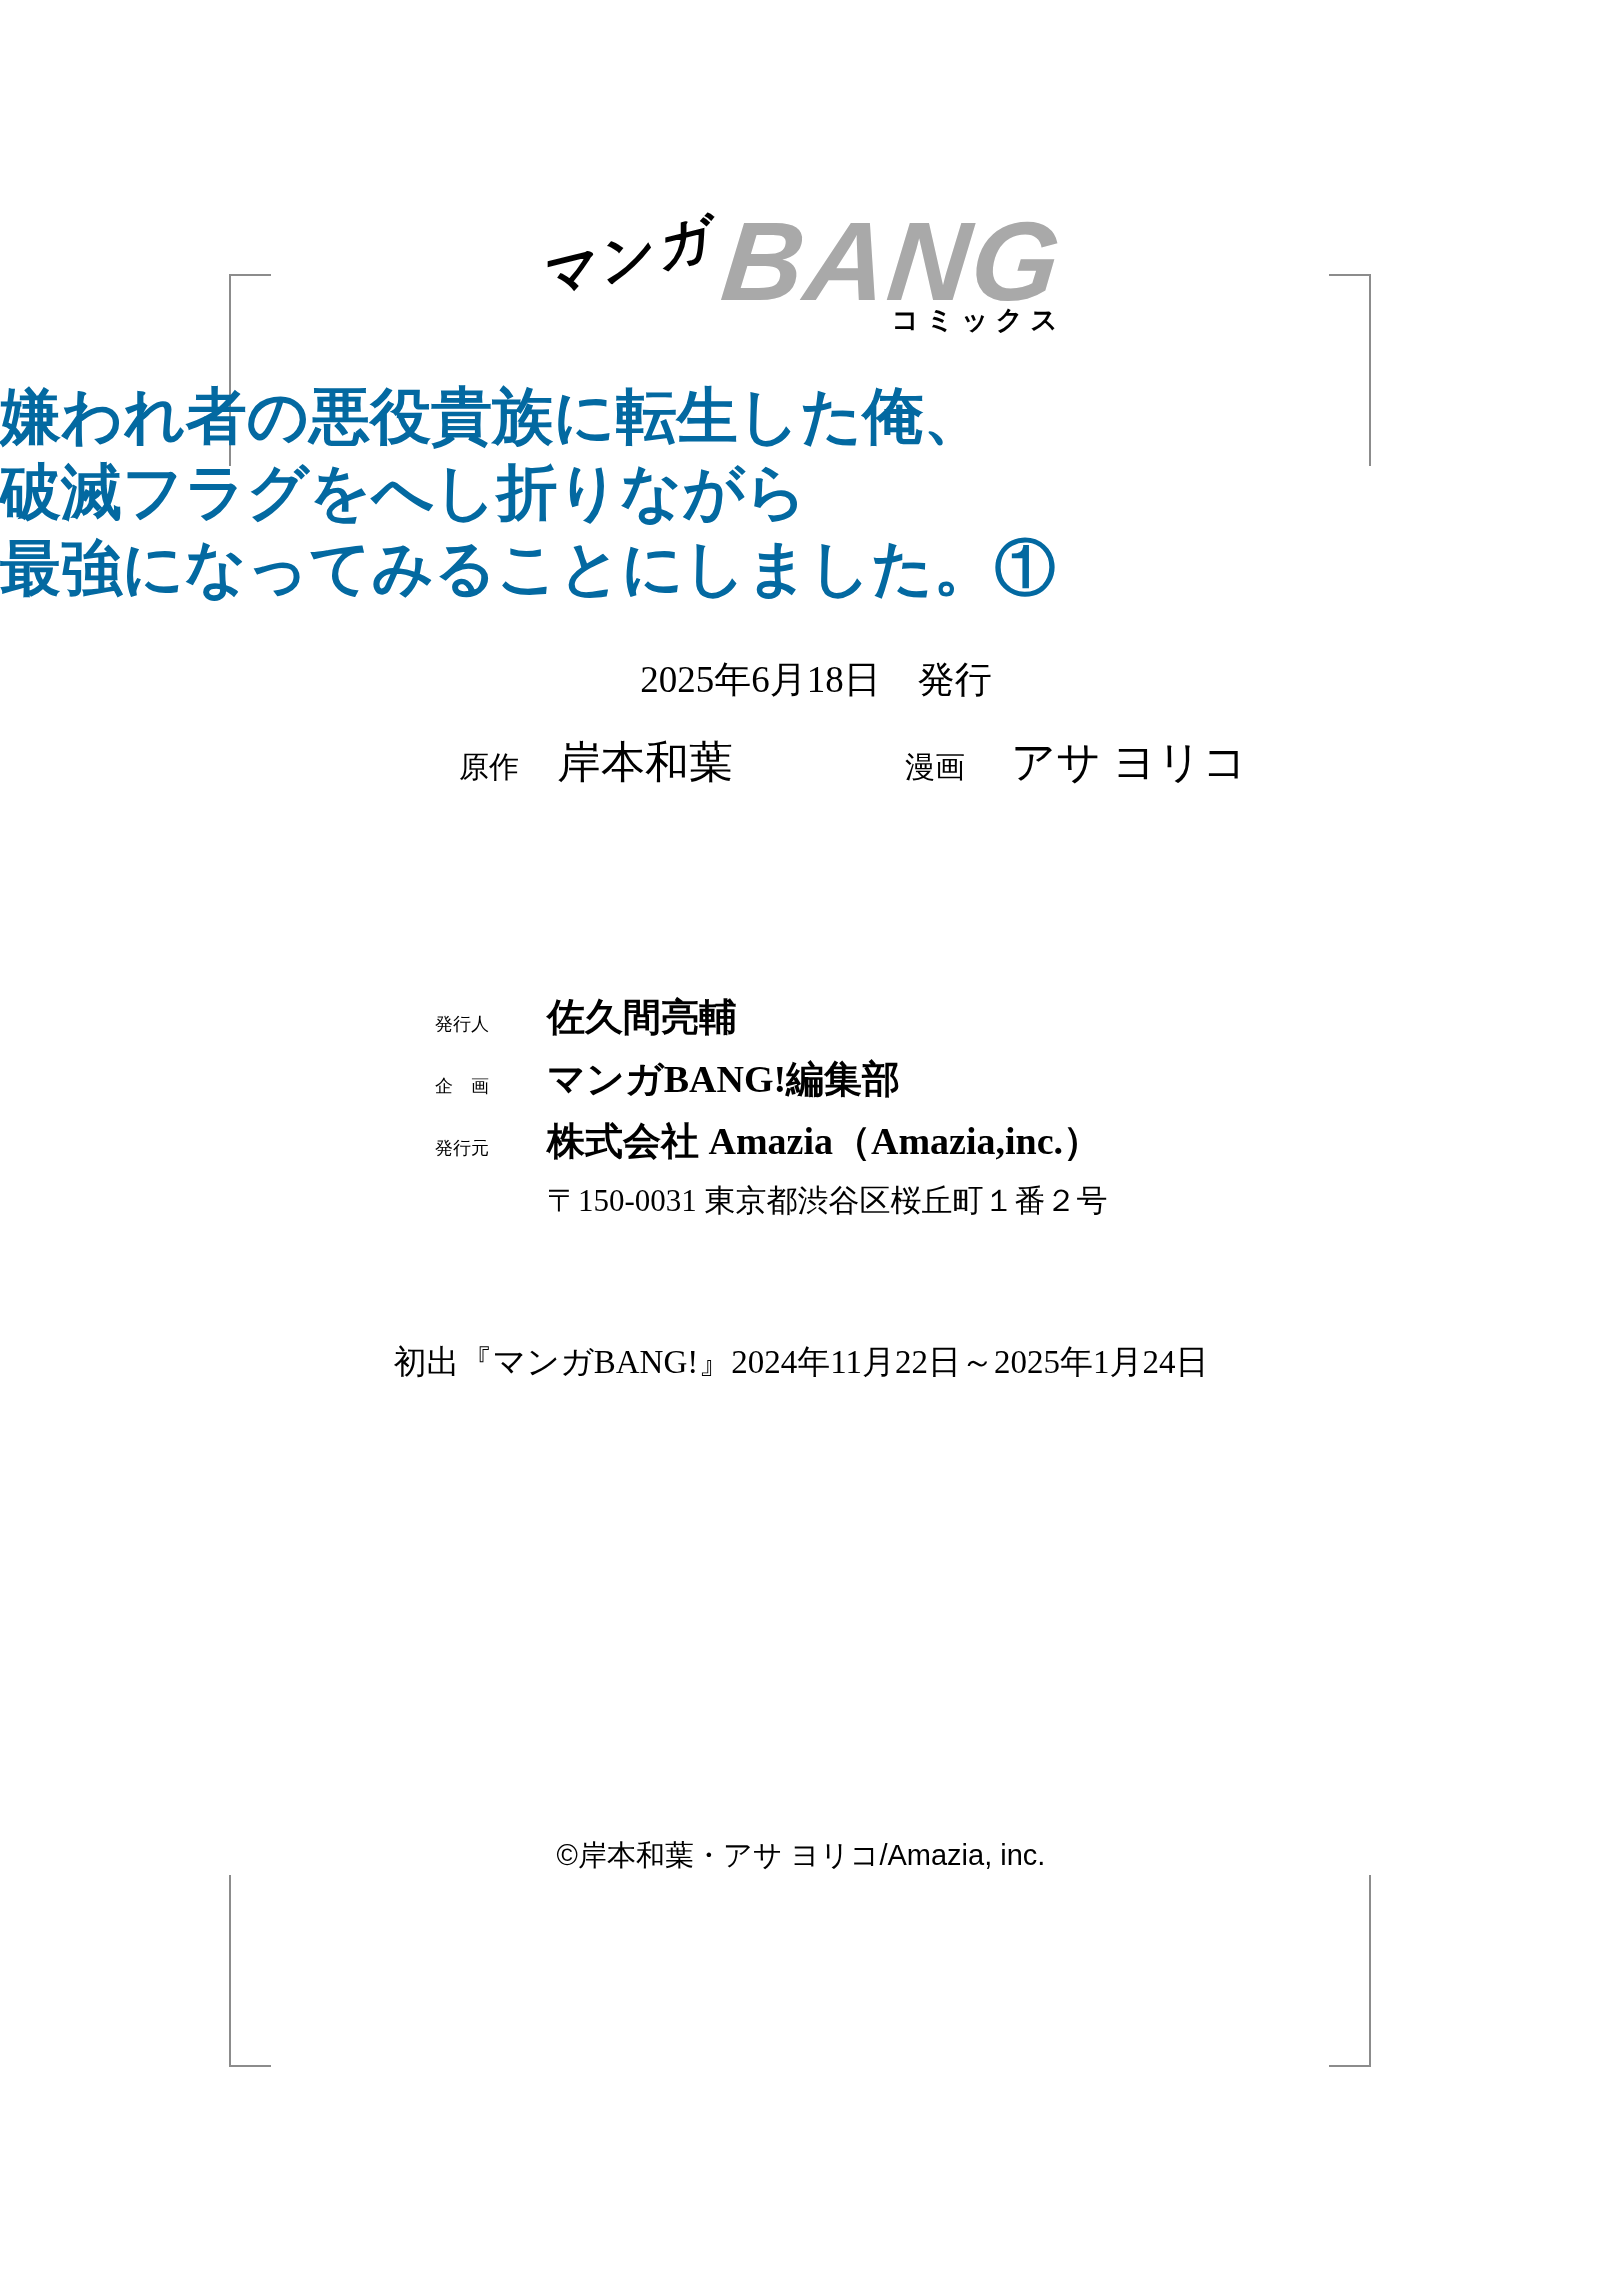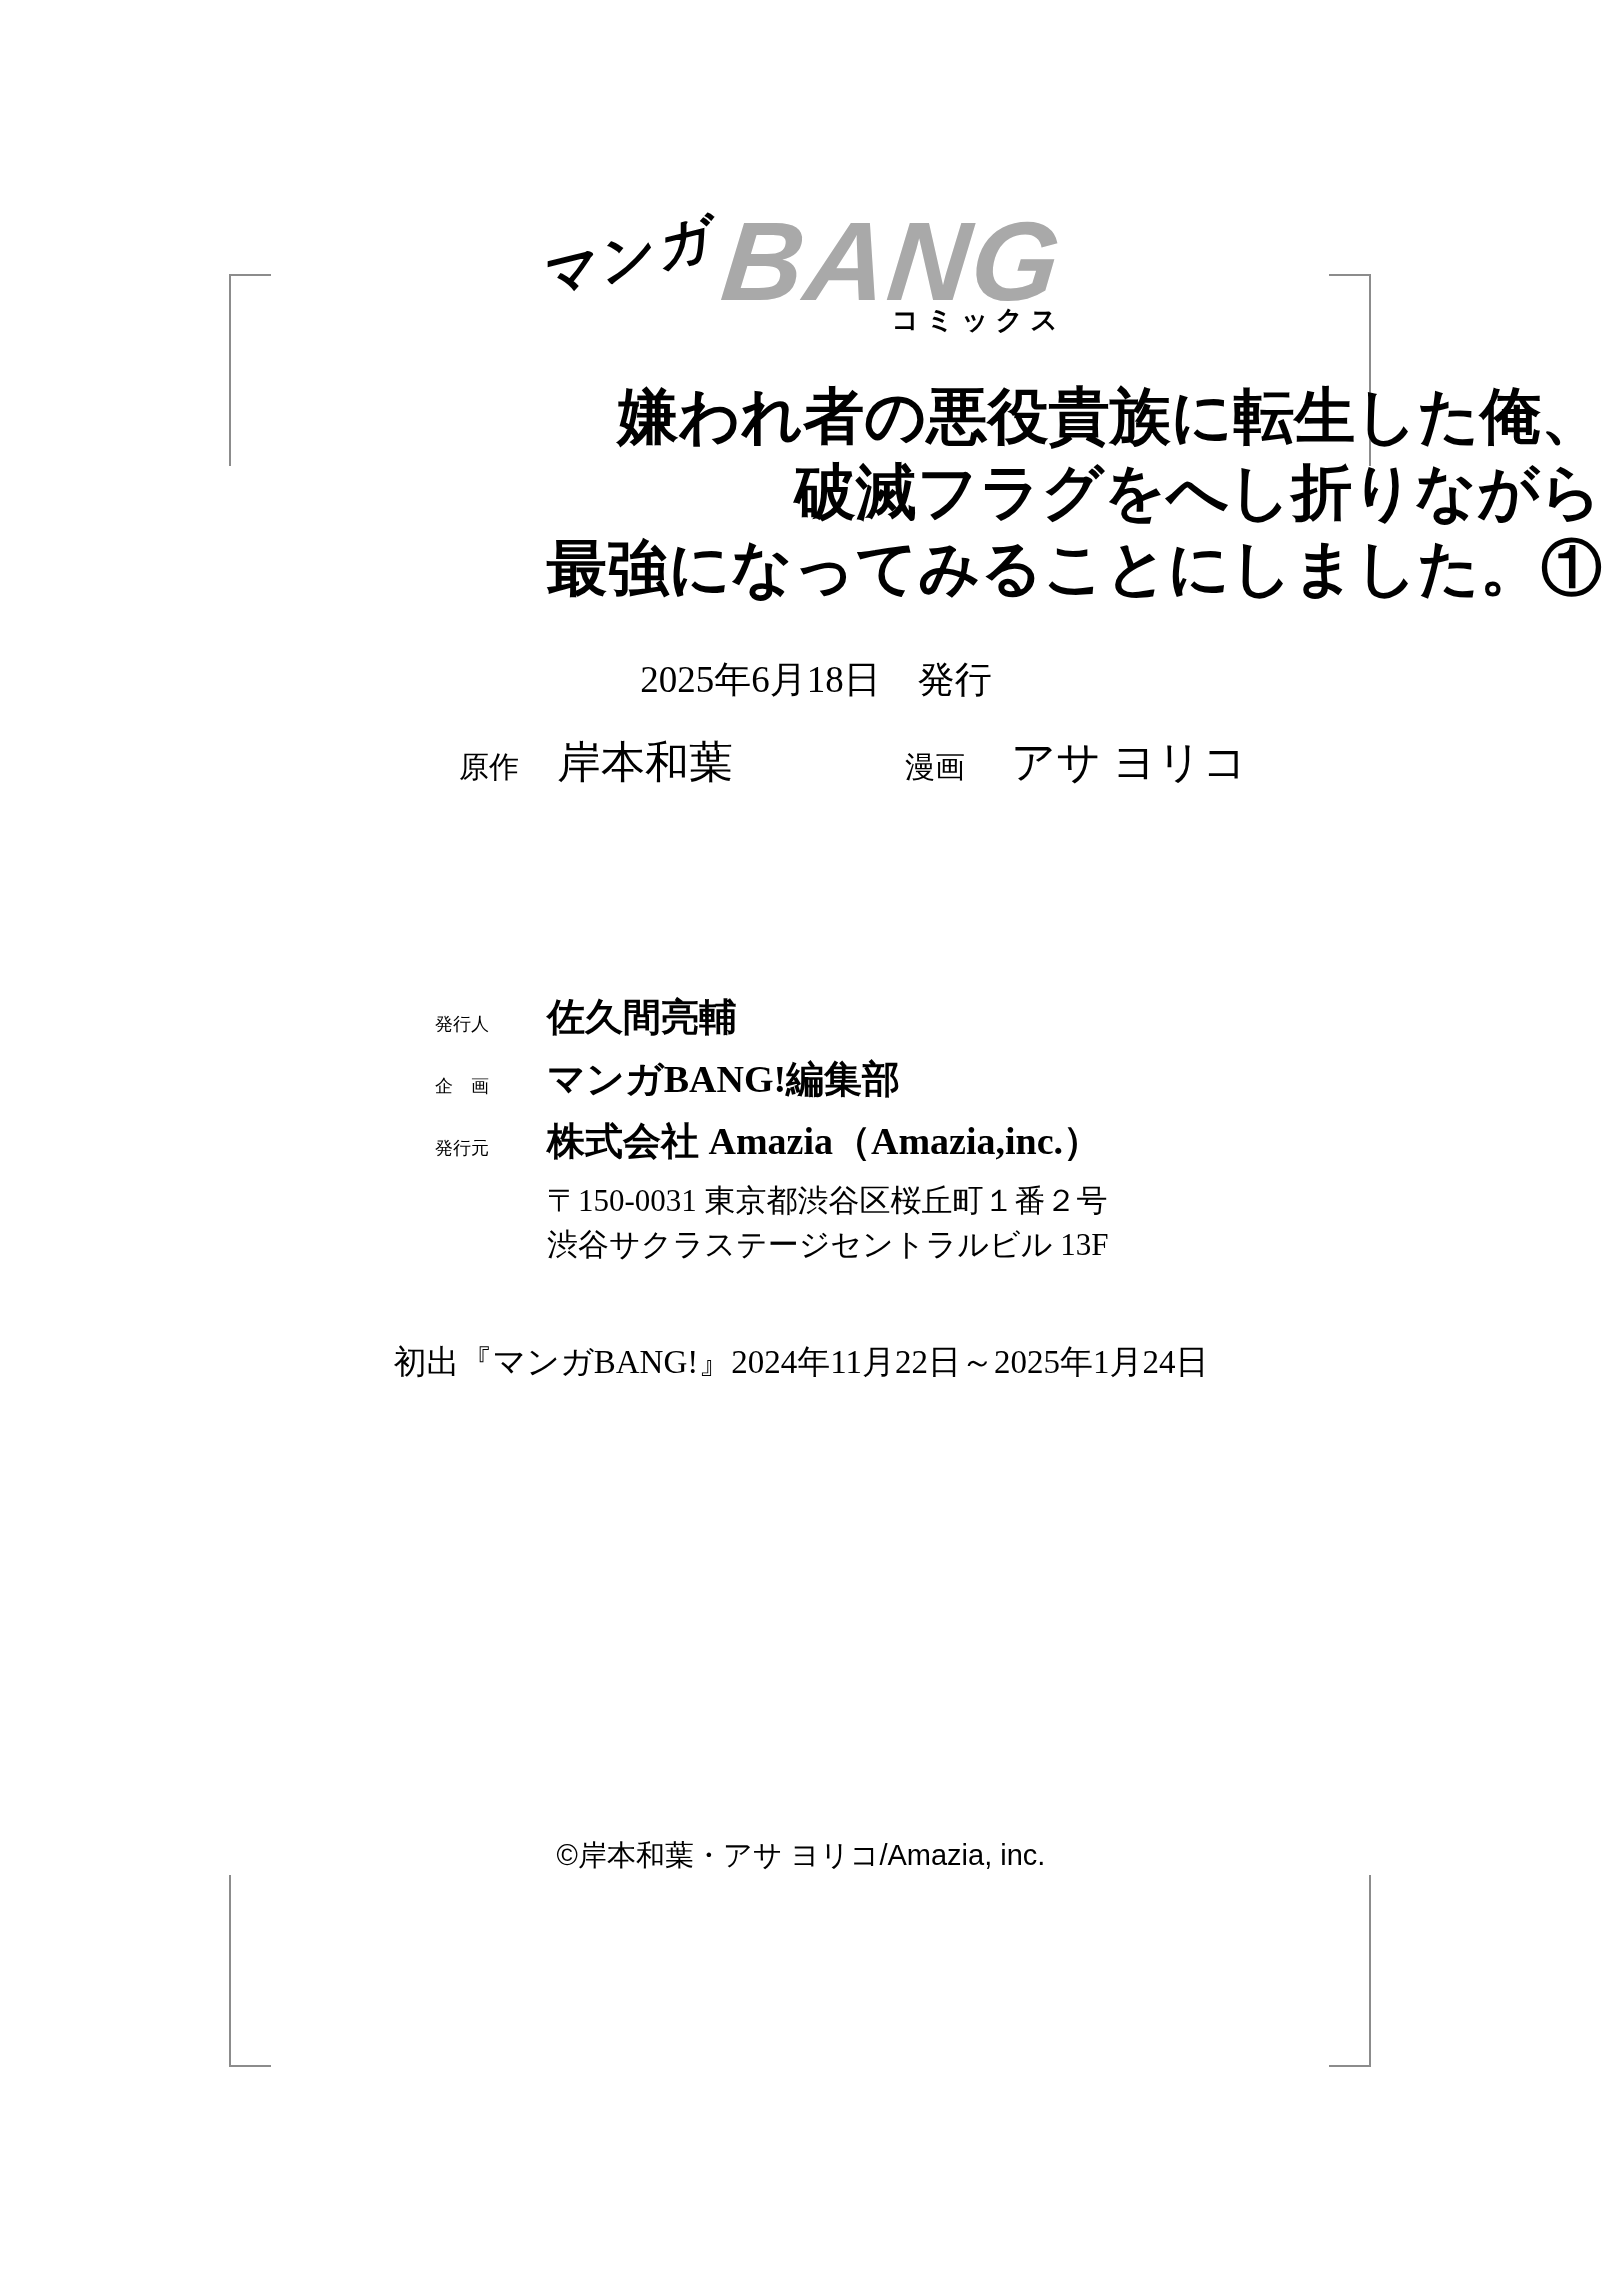--- a/index.html
+++ b/index.html
@@ -41,27 +41,27 @@
   .logo-comics{
     position:absolute;right:-4px;bottom:-30px;
     font-family:"Liberation Sans", sans-serif;
     font-size:27px;font-weight:900;letter-spacing:7px;
     font-style:normal;
   }
 
   
   .book-title{
     position:absolute;top:378px;left:0;width:100%;
-    text-align:right;
+    text-align:left;
     font-family:"Liberation Sans", sans-serif;
     font-weight:900;
     font-size:61px;
     line-height:76px;
     letter-spacing:0px;
-    color:#000000;
+    color:#0369a1;
   }
 
   
   .pub-date{
     position:absolute;top:655px;left:0;width:100%;
     text-align:center;
     font-size:37px;
     padding-left:30px;box-sizing:border-box;
   }
 
@@ -155,20 +155,19 @@
   </div>
   <div class="staff-row row-planning">
     <span class="staff-label">企　画</span>
     <span class="staff-value">マンガBANG!編集部</span>
   </div>
   <div class="staff-row row-publisher">
     <span class="staff-label">発行元</span>
     <span class="staff-value">株式会社 Amazia（Amazia,inc.）</span>
   </div>
   <div class="addr addr1">〒150-0031 東京都渋谷区桜丘町１番２号</div>
-  <div class="addr addr2">渋谷サクラステージセントラルビル 13F</div>
 
   <div class="first-pub">初出『マンガBANG!』2024年11月22日～2025年1月24日</div>
 
   <div class="copyright">©岸本和葉・アサ ヨリコ/Amazia, inc.</div>
 
 
 </div>
 
 </body></html>

